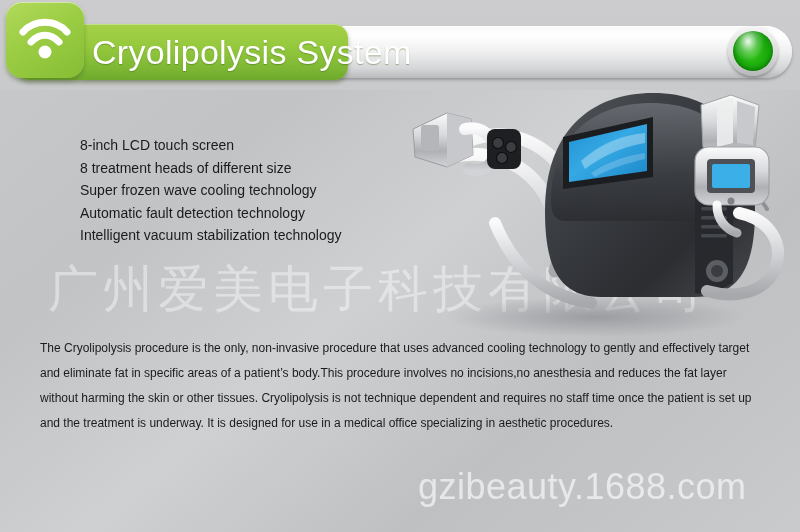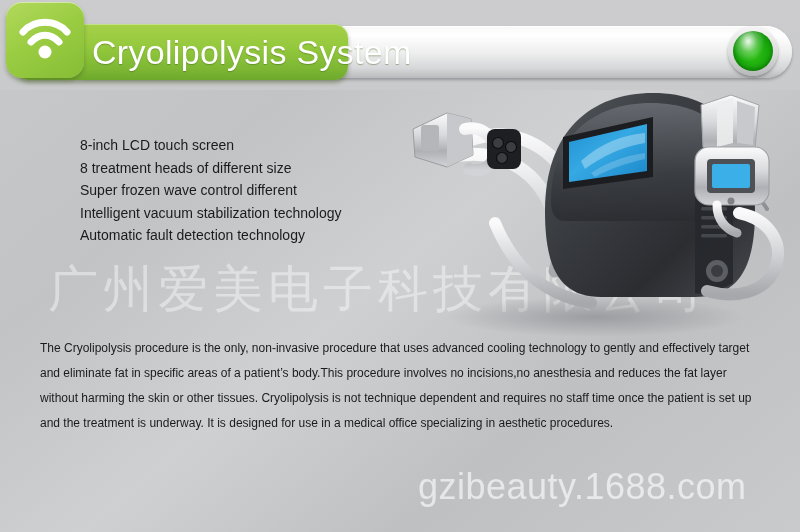--- a/index.html
+++ b/index.html
@@ -227,23 +227,23 @@
         <path d="M40 114 C 40 128, 48 138, 60 142" stroke="url(#cableG)" stroke-width="9" fill="none" stroke-linecap="round"></path>
       </g>
     </svg>
   </div>
 
   <div class="wm-url">gzibeauty.1688.com</div>
 
   <div class="features">
     <div class="feature-line">8-inch LCD touch screen</div>
     <div class="feature-line">8 treatment heads of different size</div>
-    <div class="feature-line">Super frozen wave control different</div>
+    <div class="feature-line">Super frozen wave cooling technology</div>
+    <div class="feature-line">Automatic fault detection technology</div>
     <div class="feature-line">Intelligent vacuum stabilization technology</div>
-    <div class="feature-line">Automatic fault detection technology</div>
   </div>
 
   <div class="description">The Cryolipolysis procedure is the only, non-invasive procedure that uses advanced cooling technology to gently and effectively target and eliminate fat in specific areas of a patient’s body.This procedure involves no incisions,no anesthesia and reduces the fat layer without harming the skin or other tissues. Cryolipolysis is not technique dependent and requires no staff time once the patient is set up and the treatment is underway. It is designed for use in a medical office specializing in aesthetic procedures.</div>
 
   <div class="header">
     <div class="header-bar"></div>
 
     <div class="status-led"></div>
 
     <div class="header-tab"></div>

